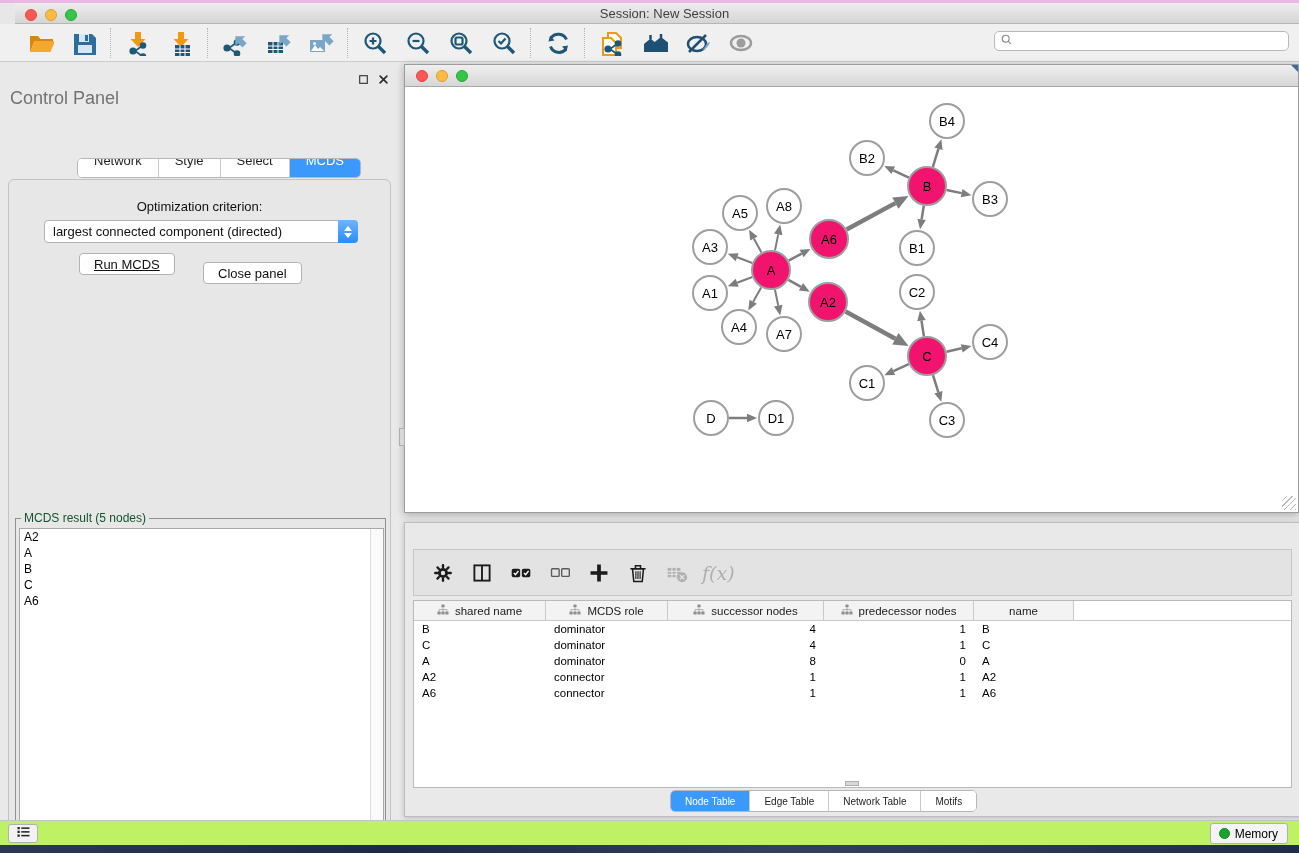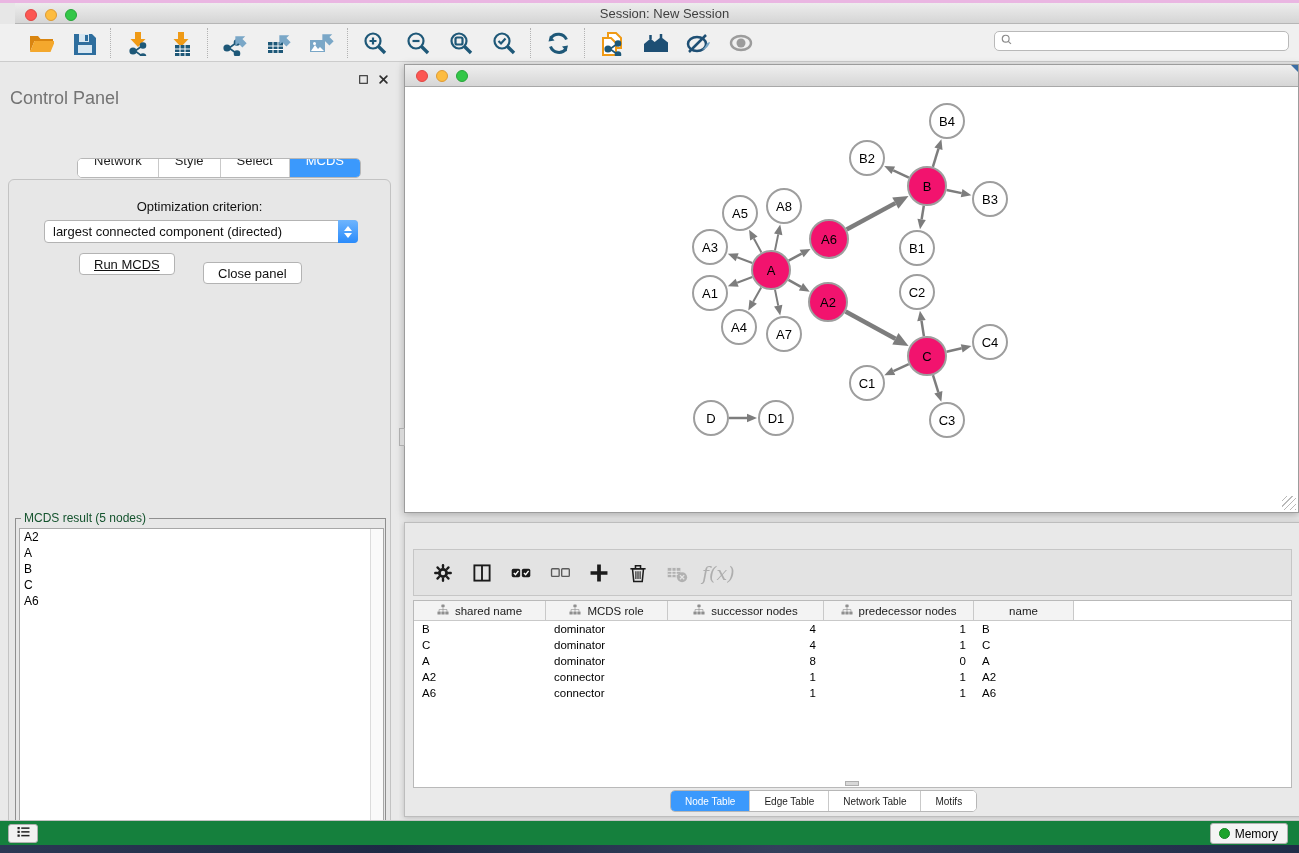--- a/index.html
+++ b/index.html
@@ -99,21 +99,21 @@
   .th { background:#f3f3f3; border-right:1px solid #c9c9c9; display:flex; align-items:center;
     justify-content:center; gap:6px; font-size:11.5px; color:#1a1a1a; }
   .th svg { width:12px; height:12px; }
   .tr { display:flex; height:16px; }
   .td { font-size:11.5px; color:#000; display:flex; align-items:center; padding:0 8px; }
   .td.num { justify-content:flex-end; }
   #tp-tabs { left:265px; top:267px; height:22px; }
   #tp-tabs .tab { font-size:10px; padding:1px 14px 0 14px; }
 
   
-  #status-bar { left:0; top:820px; width:1299px; height:25px; background:#15803d;
+  #status-bar { left:0; top:820px; width:1299px; height:25px; background:#bef264;
     border-top:1px solid #c3c3c3; }
   #panels-btn { position:absolute; left:8px; top:3px; width:30px; height:19px;
     border:1px solid #b0b0b0; border-radius:3px; background:#f2f2f2;
     display:flex; align-items:center; justify-content:center; }
   #panels-btn svg { width:15px; height:15px; }
   #memory-btn { position:absolute; right:11px; top:2px; height:21px; border:1px solid #b0b0b0;
     border-radius:3px; background:#f4f4f4; display:flex; align-items:center; gap:5px;
     padding:0 9px 0 8px; font-size:12px; color:#000; }
   #memory-dot { width:11px; height:11px; border-radius:50%; background:#1ba32b; border:1px solid #138522; }
   #desktop-bottom { left:0; top:845px; width:1299px; height:8px;

